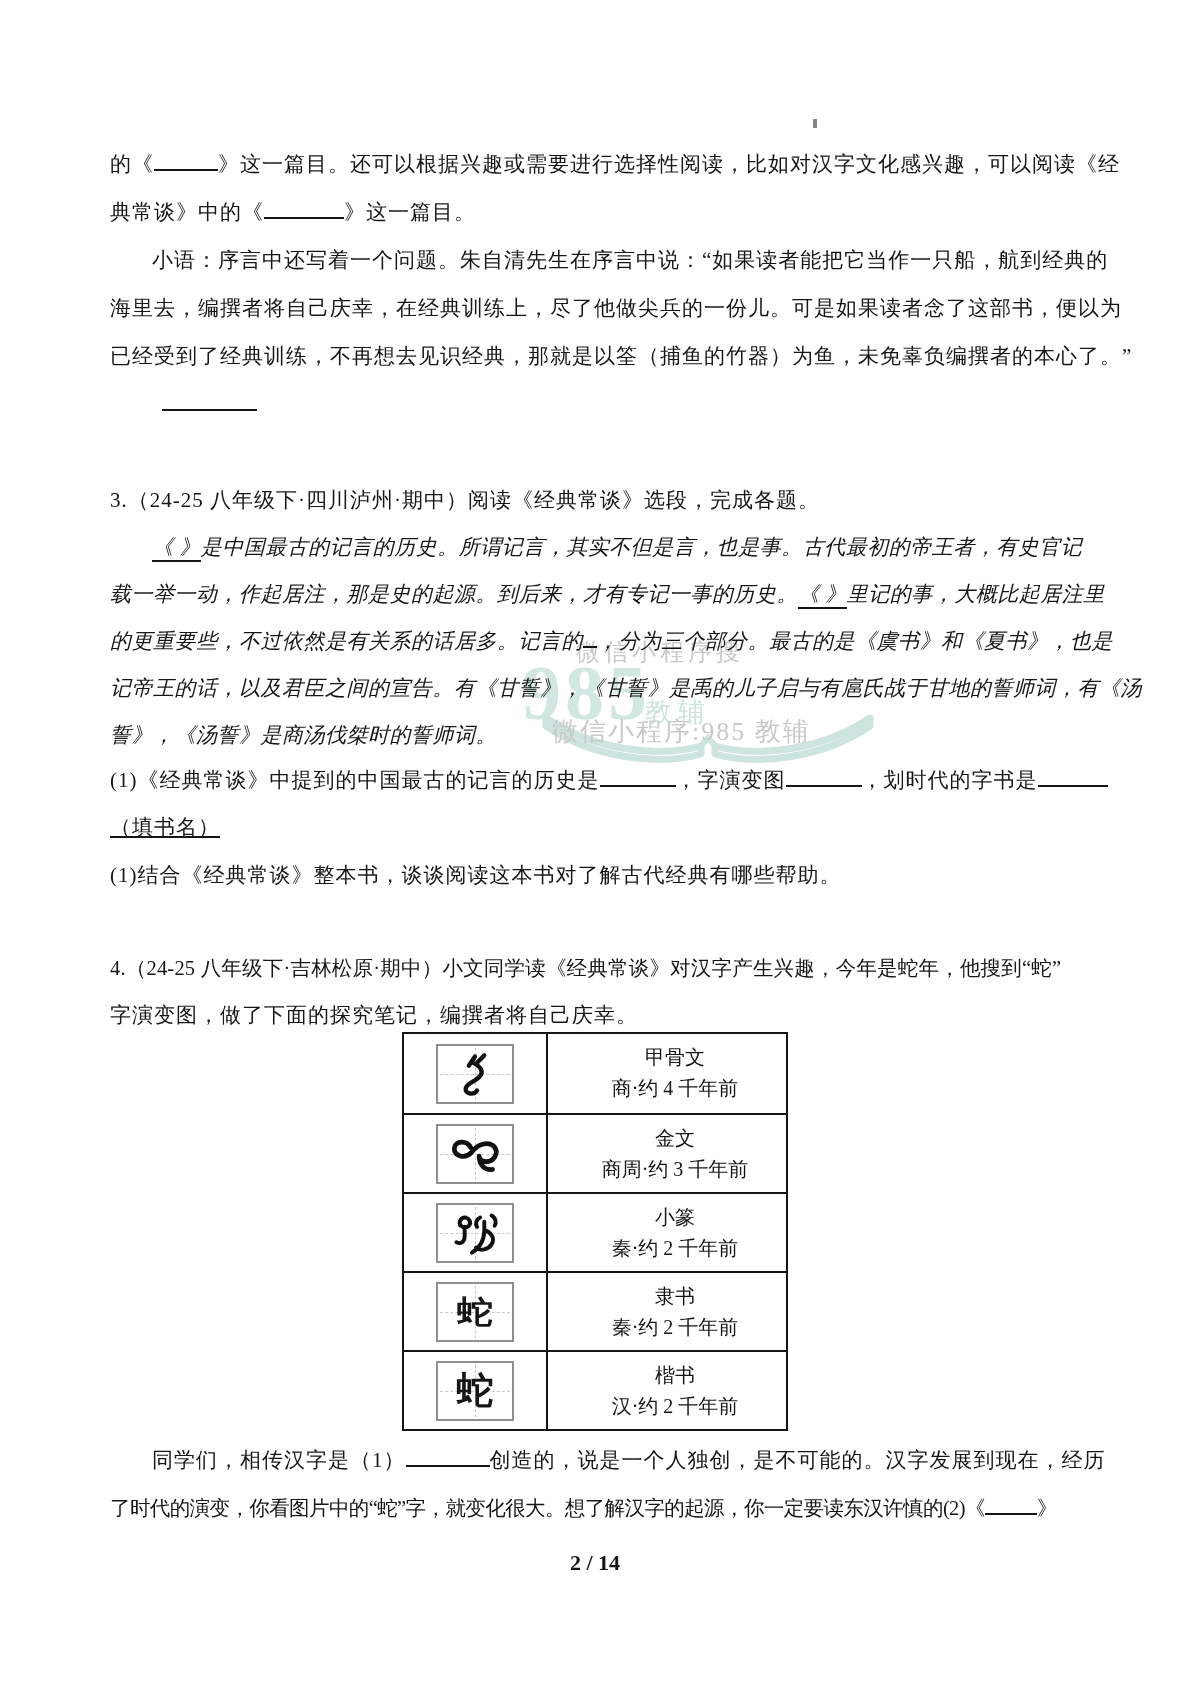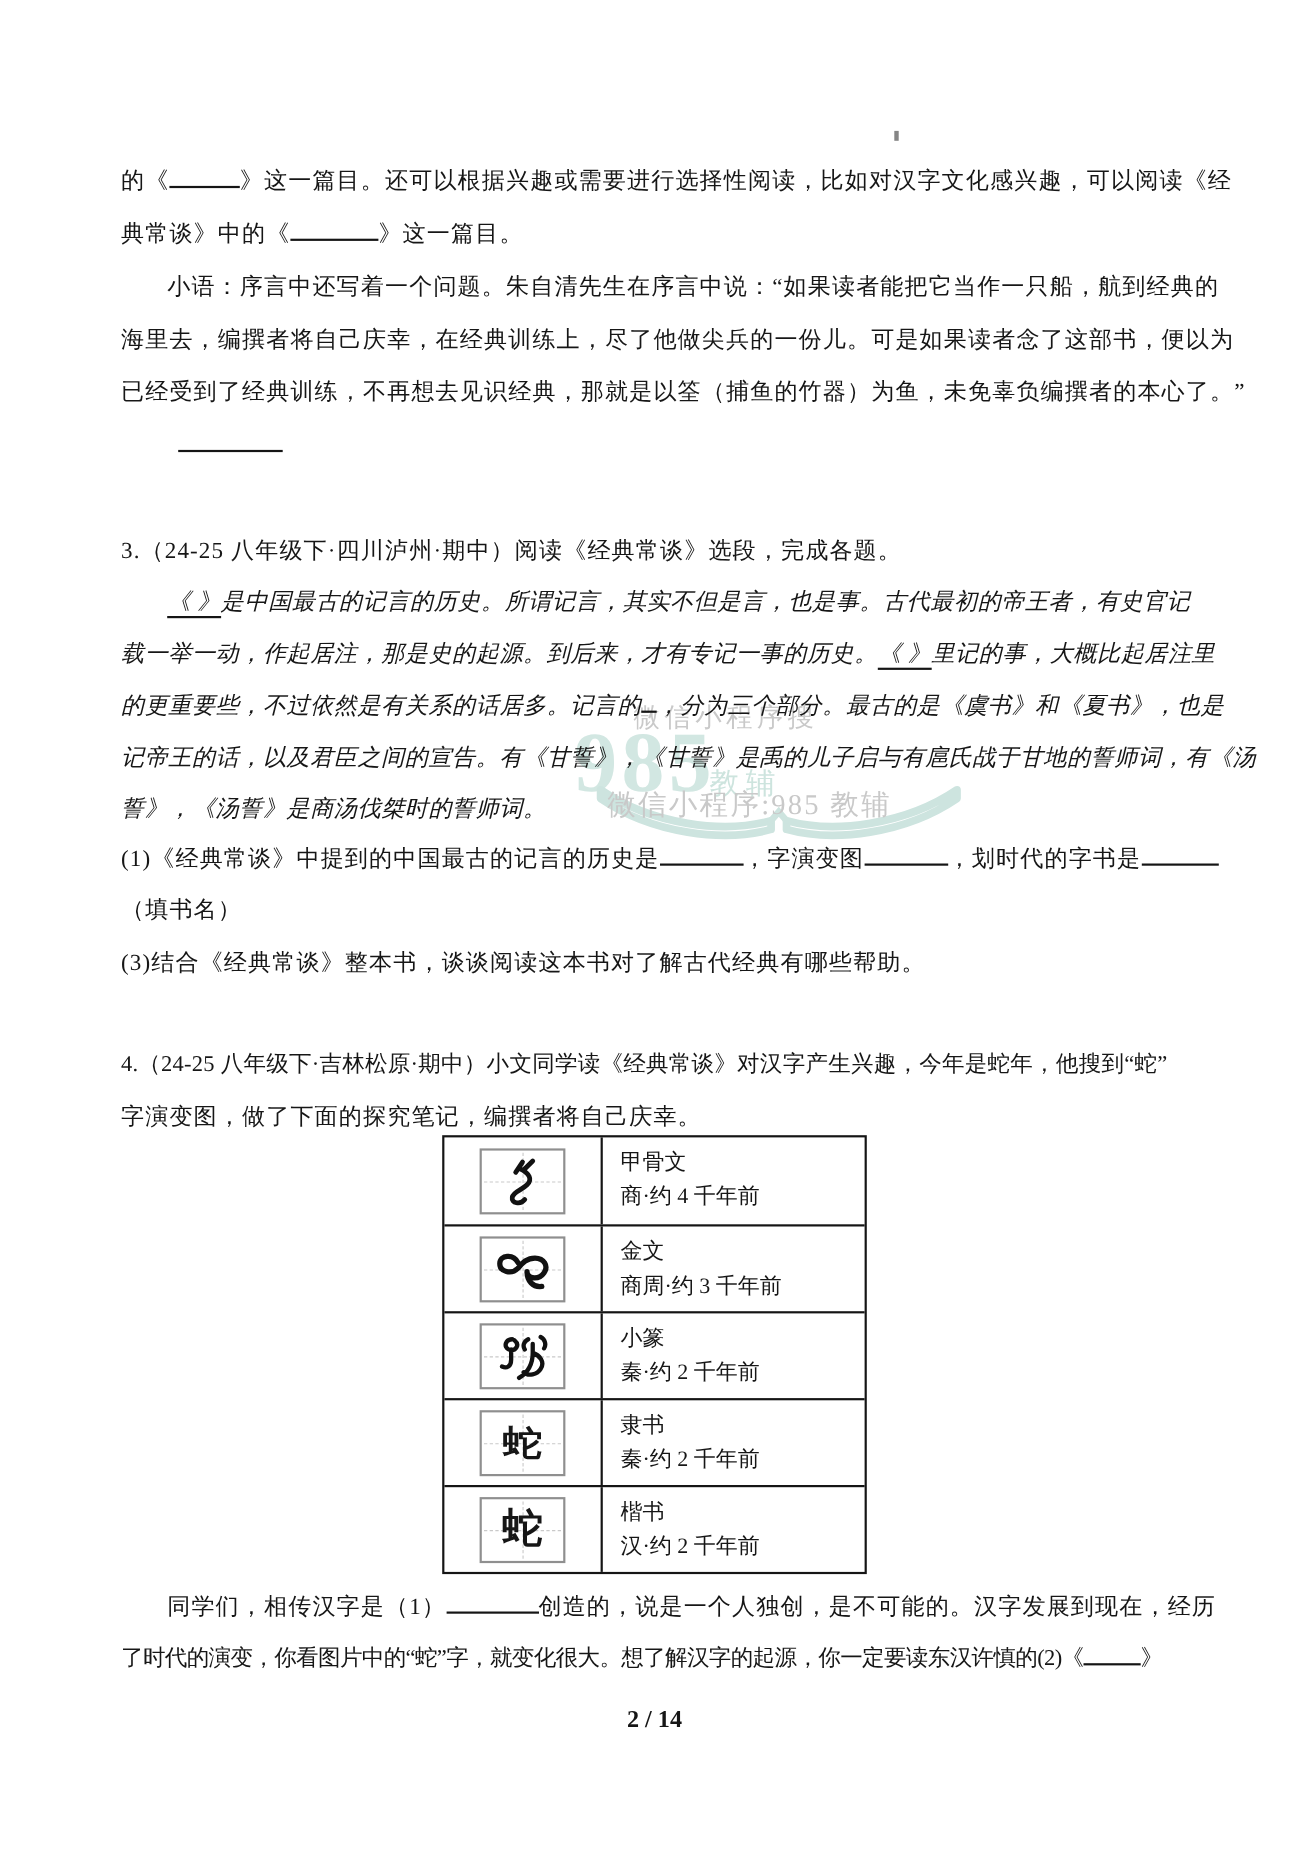--- a/index.html
+++ b/index.html
@@ -19,21 +19,21 @@
   .blank{
     display:inline-block;height:3px;border-bottom:2px solid #151515;
     vertical-align:baseline;
   }
   .u{border-bottom:2px solid #151515;padding-bottom:1px;}
   
   .evo-table{
     position:absolute;left:402px;top:1032px;width:386px;z-index:2;
     border:2px solid #151515;background:#fff;box-sizing:border-box;
   }
-  .trow{display:flex;height:79px;box-sizing:border-box;}
+  .trow{display:flex;height:79px;box-sizing:border-box;text-align:center;}
   .trow + .trow{border-top:2px solid #151515;}
   .cell-glyph{
     width:144px;box-sizing:border-box;border-right:2px solid #151515;
     display:flex;align-items:center;justify-content:center;
   }
   .cell-text{flex:1;padding:8px 0 0 16px;box-sizing:border-box;}
   .cell-text .tname{font-size:20px;line-height:31px;}
   .cell-text .tperiod{font-size:20px;line-height:31px;}
   .glyphbox{
     position:relative;width:78px;height:60px;background:#fff;
@@ -85,22 +85,22 @@
       <div class="line" style="top: 294px;"><span>海里去，编撰者将自己庆幸，在经典训练上，尽了他做尖兵的一份儿。可是如果读者念了这部书，便以为</span></div>
       <div class="line" style="top: 342px;"><span>已经受到了经典训练，不再想去见识经典，那就是以筌（捕鱼的竹器）为鱼，未免辜负编撰者的本心了。”</span></div>
       <div class="line" style="top: 390px; text-indent: 52px;"><span> </span><span class="blank" style="width: 95px;"></span></div>
       <div class="line" style="top: 486px;"><span>3.（24-25 八年级下·四川泸州·期中）阅读《经典常谈》选段，完成各题。</span></div>
       <div class="line kai" style="top: 533px; text-indent: 42px;"><span class="u">《 》</span><span>是中国最古的记言的历史。所谓记言，其实不但是言，也是事。古代最初的帝王者，有史官记</span></div>
       <div class="line kai" style="top: 580px;"><span>载一举一动，作起居注，那是史的起源。到后来，才有专记一事的历史。</span><span class="u">《 》</span><span>里记的事，大概比起居注里</span></div>
       <div class="line kai" style="top: 627px;"><span>的更重要些，不过依然是有关系的话居多。记言的</span><span class="blank" style="width: 14px;"></span><span>，分为三个部分。最古的是《虞书》和《夏书》，也是</span></div>
       <div class="line kai" style="top: 674px;"><span>记帝王的话，以及君臣之间的宣告。有《甘誓》，《甘誓》是禹的儿子启与有扈氏战于甘地的誓师词，有《汤</span></div>
       <div class="line kai" style="top: 721px;"><span>誓》，《汤誓》是商汤伐桀时的誓师词。</span></div>
       <div class="line" style="top: 766px;"><span>(1)《经典常谈》中提到的中国最古的记言的历史是</span><span class="blank" style="width: 76px;"></span><span>，字演变图</span><span class="blank" style="width: 76px;"></span><span>，划时代的字书是</span><span class="blank" style="width: 70px;"></span></div>
-      <div class="line" style="top: 813px;"><span>（填书名）</span></div>
-      <div class="line" style="top: 861px;"><span>(3)结合《经典常谈》整本书，谈谈阅读这本书对了解古代经典有哪些帮助。</span></div>
+      <div class="line" style="top: 813px; text-decoration: underline;"><span>（填书名）</span></div>
+      <div class="line" style="top: 861px;"><span>(1)结合《经典常谈》整本书，谈谈阅读这本书对了解古代经典有哪些帮助。</span></div>
       <div class="line fit" style="top: 954px;"><span>4.（24-25 八年级下·吉林松原·期中）小文同学读《经典常谈》对汉字产生兴趣，今年是蛇年，他搜到“蛇”</span></div>
       <div class="line" style="top: 1001px;"><span>字演变图，做了下面的探究笔记，编撰者将自己庆幸。</span></div>
       <div class="line" style="top: 1446px; text-indent: 42px;"><span>同学们，相传汉字是（1）</span><span class="blank" style="width: 84px;"></span><span>创造的，说是一个人独创，是不可能的。汉字发展到现在，经历</span></div>
       <div class="line tight" style="top: 1494px;"><span>了时代的演变，你看图片中的“蛇”字，就变化很大。想了解汉字的起源，你一定要读东汉许慎的(2)《</span><span class="blank" style="width: 52px;"></span><span>》</span></div>
     </div>
 
   <div class="evo-table">
     <div id="table-rows">
         <div class="trow">
           <div class="cell-glyph">

